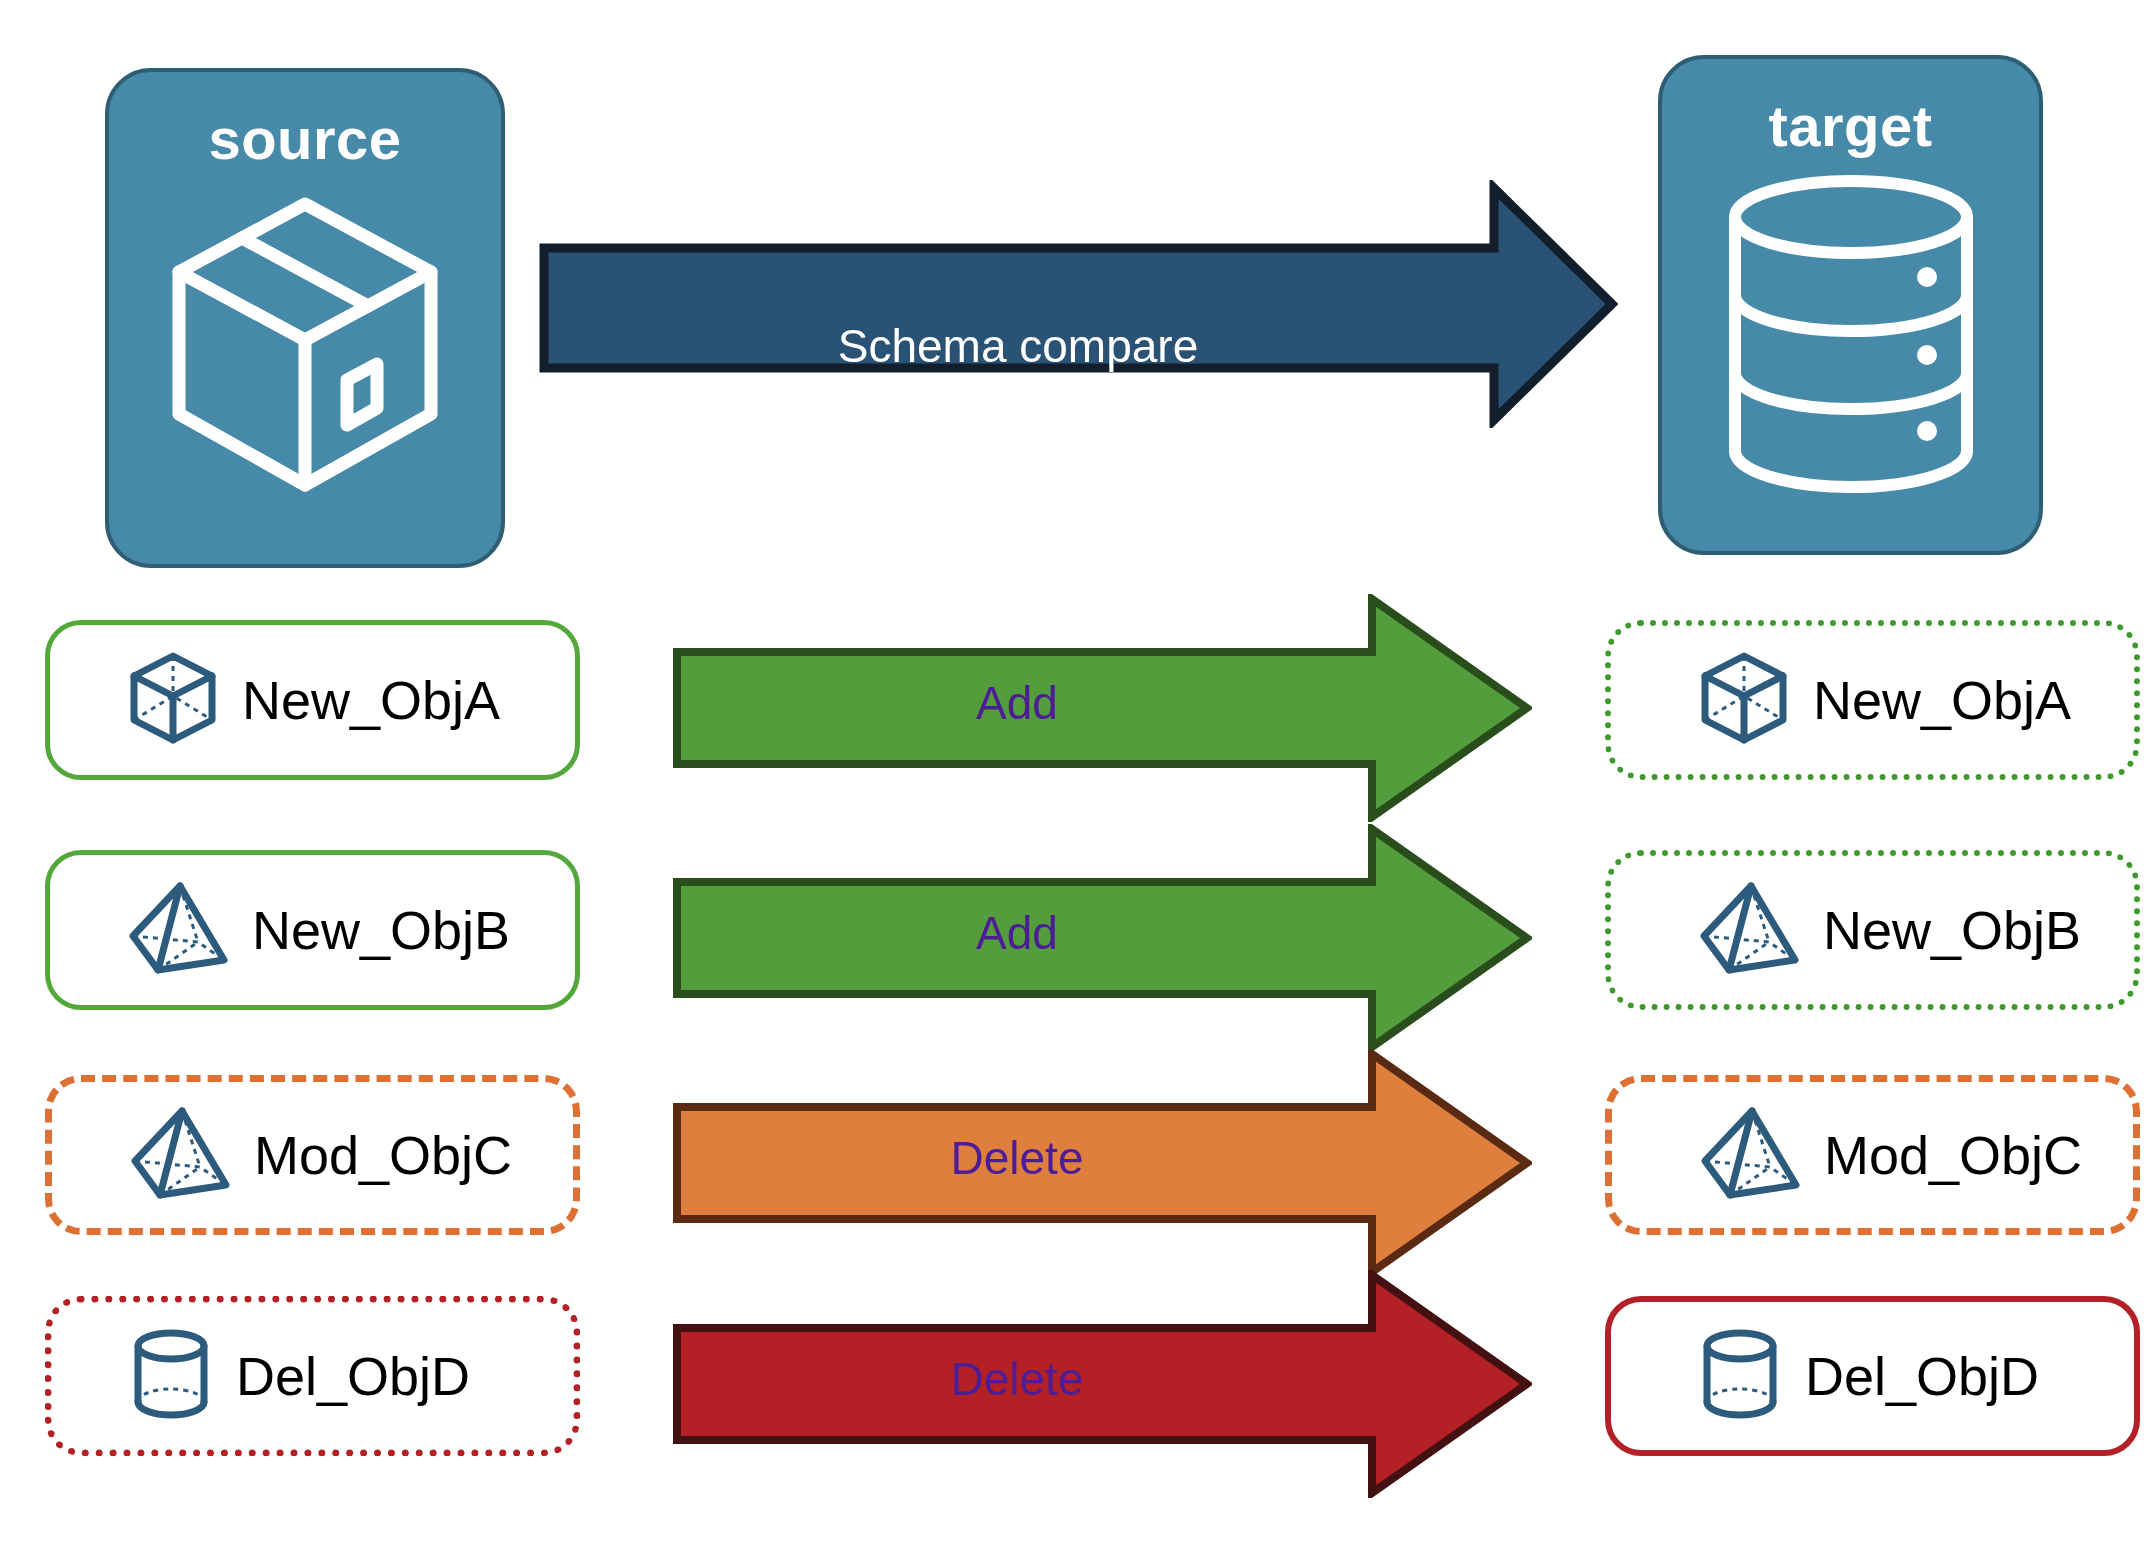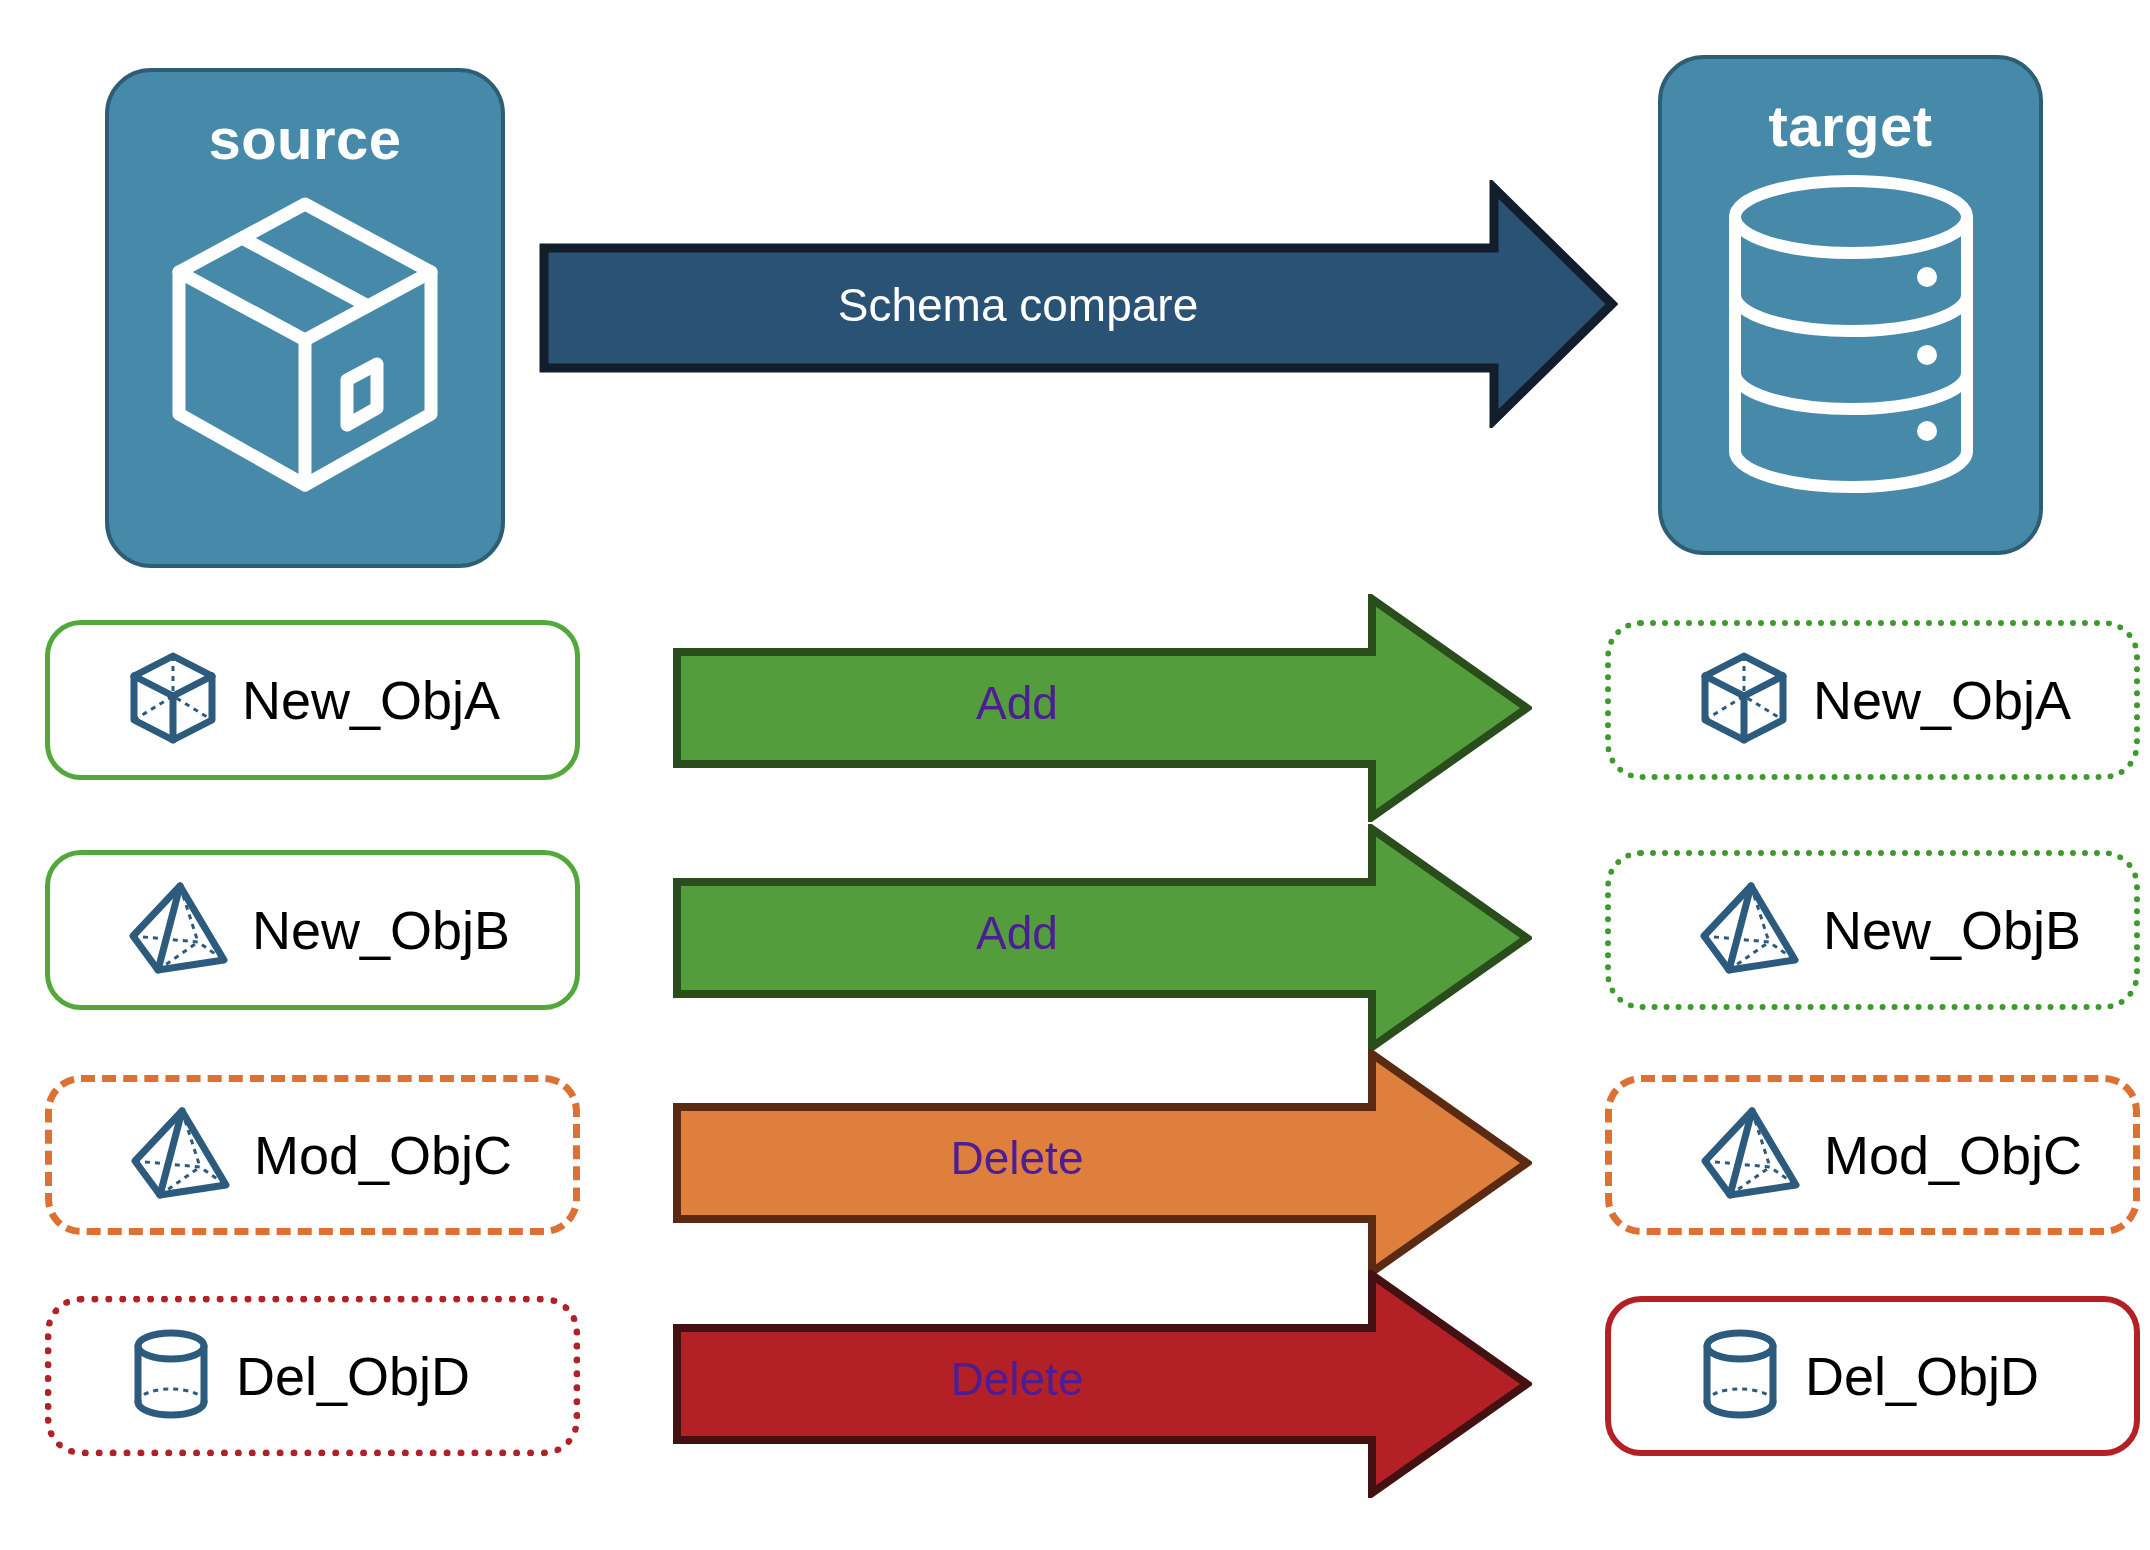--- a/index.html
+++ b/index.html
@@ -54,20 +54,21 @@
     width: 1080px;
     height: 248px;
   }
   .arrow-caption {
     position: absolute;
     color: #ffffff;
     font-size: 46px;
     white-space: nowrap;
     user-select: none;
     pointer-events: none;
+    margin-top: 41px;
   }
   #schema-caption {
     left: 538px;
     top: 278px;
     width: 960px;
     text-align: center;
   }
 
   
   .row {

